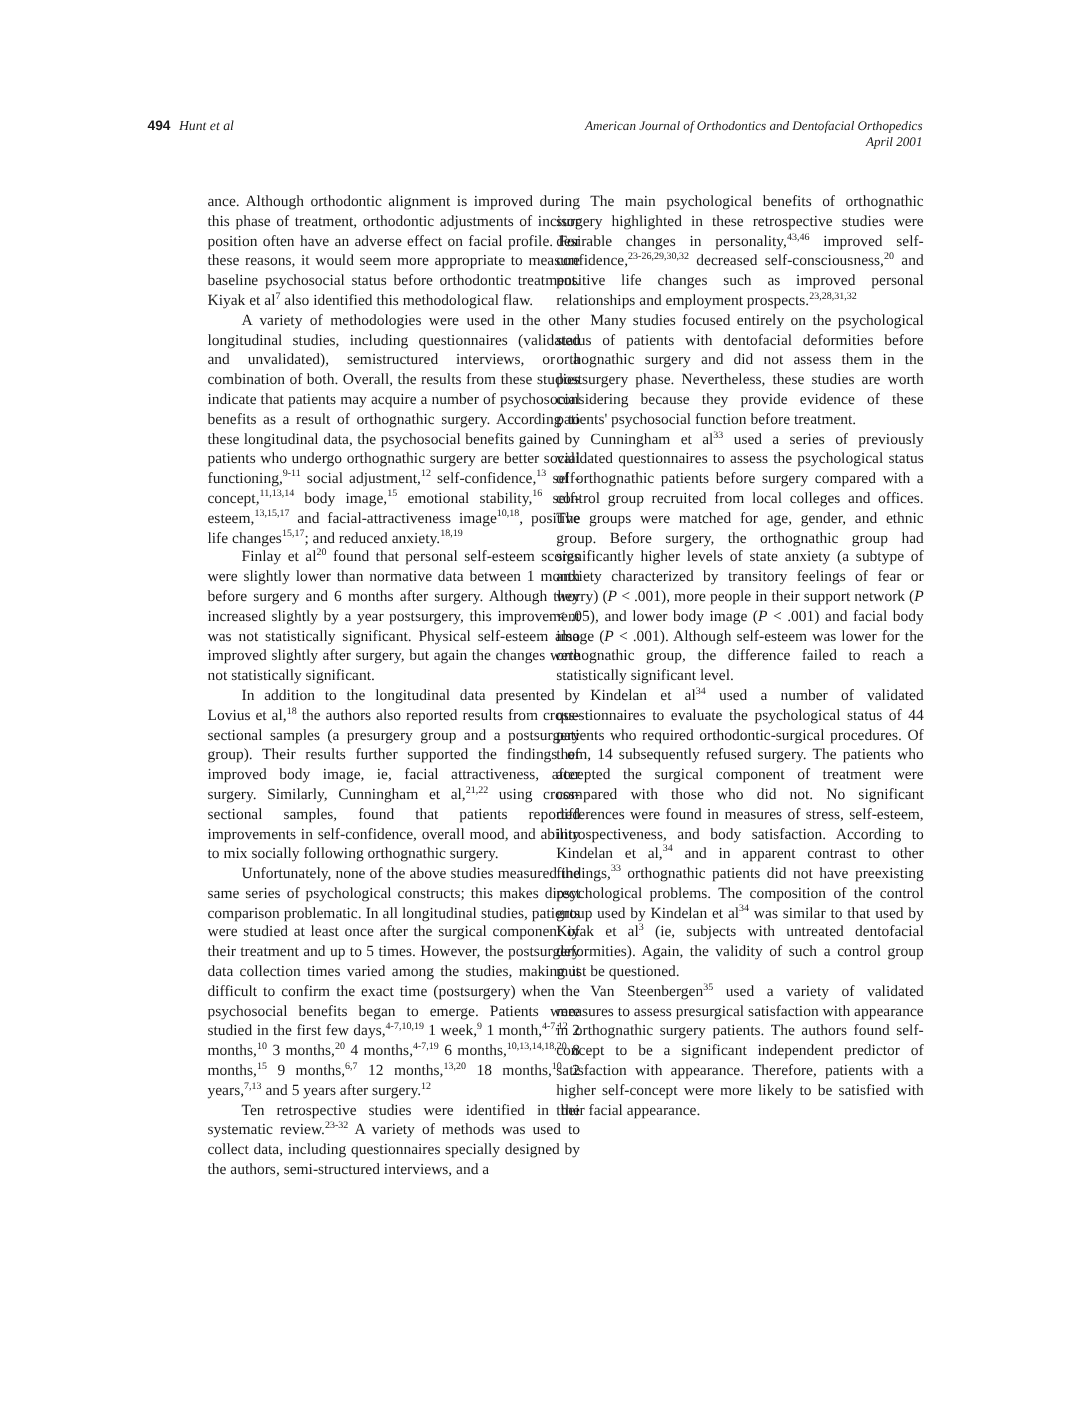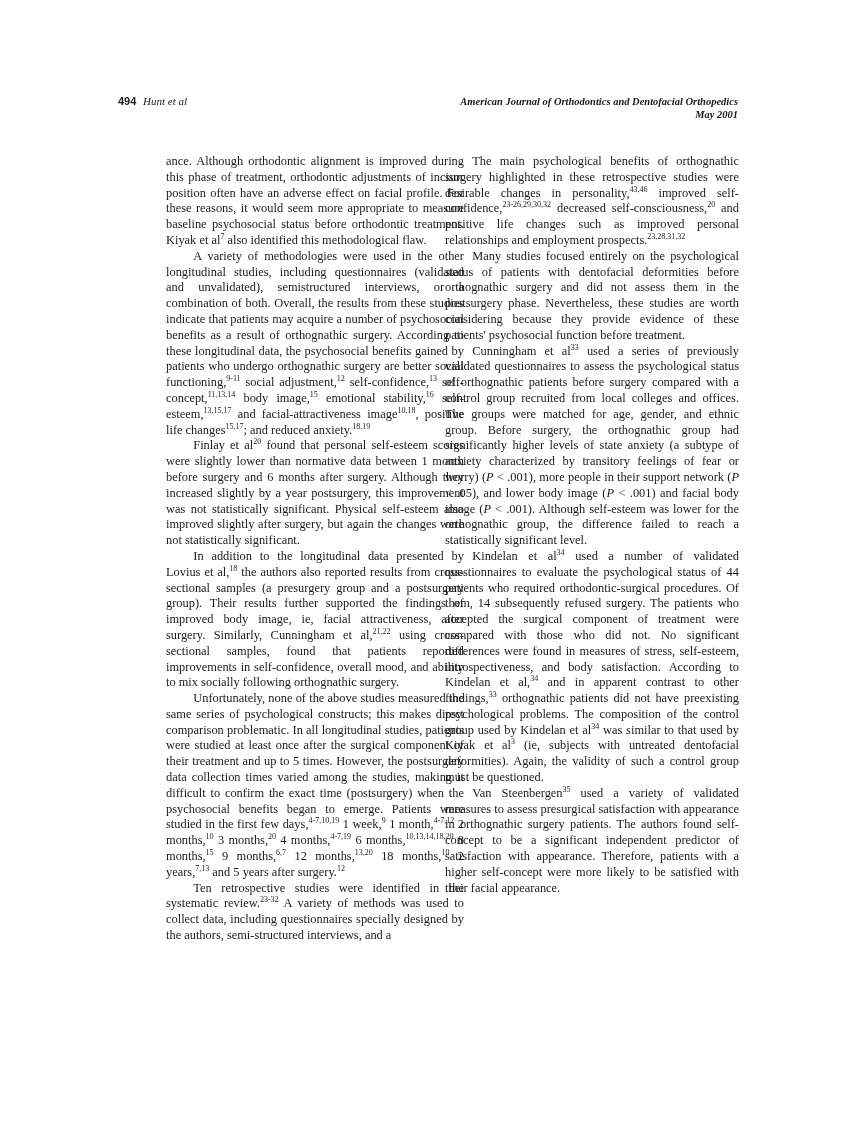--- a/index.html
+++ b/index.html
@@ -1,40 +1,40 @@
 <!DOCTYPE html>
 <html><head>
   <meta charset="utf-8">
   <style>
     html, body { margin: 0; padding: 0; background: #ffffff; }
     body { width: 862px; height: 1122px; position: relative; overflow: hidden; color: #1a1a1a; }
     .page-header { position: absolute; top: 95px; left: 118px; width: 620px; height: 30px; }
     .hdr-left { position: absolute; left: 0; top: 0; font-family: "Liberation Serif", serif; font-size: 11px; }
     .pg-num { font-family: "Liberation Sans", sans-serif; font-weight: bold; font-size: 11px; margin-right: 4px; }
     .hdr-author { font-style: italic; }
-    .hdr-right { position: absolute; right: 0; top: 0; text-align: right; font-family: "Liberation Serif", serif; font-style: italic; font-size: 10.5px; line-height: 13px; font-weight: bold; }
+    .hdr-right { position: absolute; right: 0; top: 0; text-align: right; font-family: "Liberation Serif", serif; font-style: italic; font-size: 10.5px; line-height: 13px; }
     .col { position: absolute; top: 154px; width: 298px; font-family: "Liberation Serif", serif; font-size: 12.4px; line-height: 15.8px; text-align: justify; }
     .col-left { left: 118px; margin-left: 48px; }
     .col-right { left: 445px; width: 294px; }
     .col p { margin: 0; text-indent: 0; }
     .col p.indent { text-indent: 2.2em; }
     sup { font-size: 8px; line-height: 0; vertical-align: 5px; }
     em { font-style: italic; }
   </style>
 </head>
 <body>
 
 <div class="page-header">
   <div class="hdr-left">
     <span class="pg-num">494</span>
     <span class="hdr-author">Hunt et al</span>
   </div>
   <div class="hdr-right">
     <div>American Journal of Orthodontics and Dentofacial Orthopedics</div>
-    <div>May 2001</div>
+    <div>April 2001</div>
   </div>
 </div>
 
 <div class="col col-left">
     <p>ance. Although orthodontic alignment is improved during this phase of treatment, orthodontic adjustments of incisor position often have an adverse effect on facial profile. For these reasons, it would seem more appropriate to measure baseline psychosocial status before orthodontic treatment. Kiyak et al<sup>7</sup> also identified this methodological flaw.</p>
     <p class="indent">A variety of methodologies were used in the other longitudinal studies, including questionnaires (validated and unvalidated), semistructured interviews, or a combination of both. Overall, the results from these studies indicate that patients may acquire a number of psychosocial benefits as a result of orthognathic surgery. According to these longitudinal data, the psychosocial benefits gained by patients who undergo orthognathic surgery are better social functioning,<sup>9-11</sup> social adjustment,<sup>12</sup> self-confidence,<sup>13</sup> self-concept,<sup>11,13,14</sup> body image,<sup>15</sup> emotional stability,<sup>16</sup> self-esteem,<sup>13,15,17</sup> and facial-attractiveness image<sup>10,18</sup>, positive life changes<sup>15,17</sup>; and reduced anxiety.<sup>18,19</sup></p>
     <p class="indent">Finlay et al<sup>20</sup> found that personal self-esteem scores were slightly lower than normative data between 1 month before surgery and 6 months after surgery. Although they increased slightly by a year postsurgery, this improvement was not statistically significant. Physical self-esteem also improved slightly after surgery, but again the changes were not statistically significant.</p>
     <p class="indent">In addition to the longitudinal data presented by Lovius et al,<sup>18</sup> the authors also reported results from cross-sectional samples (a presurgery group and a postsurgery group). Their results further supported the findings of improved body image, ie, facial attractiveness, after surgery. Similarly, Cunningham et al,<sup>21,22</sup> using cross-sectional samples, found that patients reported improvements in self-confidence, overall mood, and ability to mix socially following orthognathic surgery.</p>
     <p class="indent">Unfortunately, none of the above studies measured the same series of psychological constructs; this makes direct comparison problematic. In all longitudinal studies, patients were studied at least once after the surgical component of their treatment and up to 5 times. However, the postsurgery data collection times varied among the studies, making it difficult to confirm the exact time (postsurgery) when the psychosocial benefits began to emerge. Patients were studied in the first few days,<sup>4-7,10,19</sup> 1 week,<sup>9</sup> 1 month,<sup>4-7,12</sup> 2 months,<sup>10</sup> 3 months,<sup>20</sup> 4 months,<sup>4-7,19</sup> 6 months,<sup>10,13,14,18,20</sup> 8 months,<sup>15</sup> 9 months,<sup>6,7</sup> 12 months,<sup>13,20</sup> 18 months,<sup>10</sup> 2 years,<sup>7,13</sup> and 5 years after surgery.<sup>12</sup></p>
     <p class="indent">Ten retrospective studies were identified in the systematic review.<sup>23-32</sup> A variety of methods was used to collect data, including questionnaires specially designed by the authors, semi-structured interviews, and a</p>

